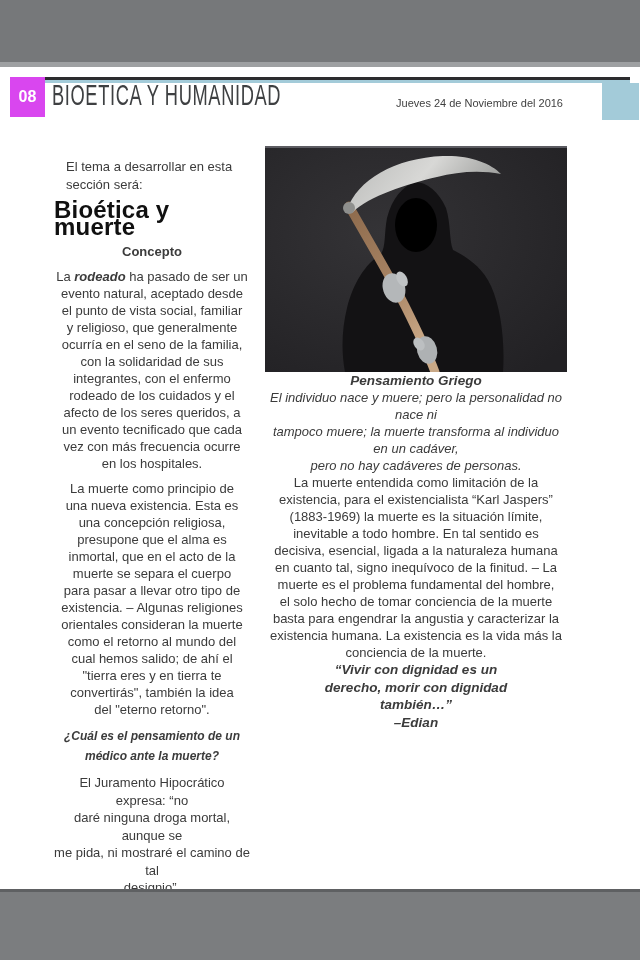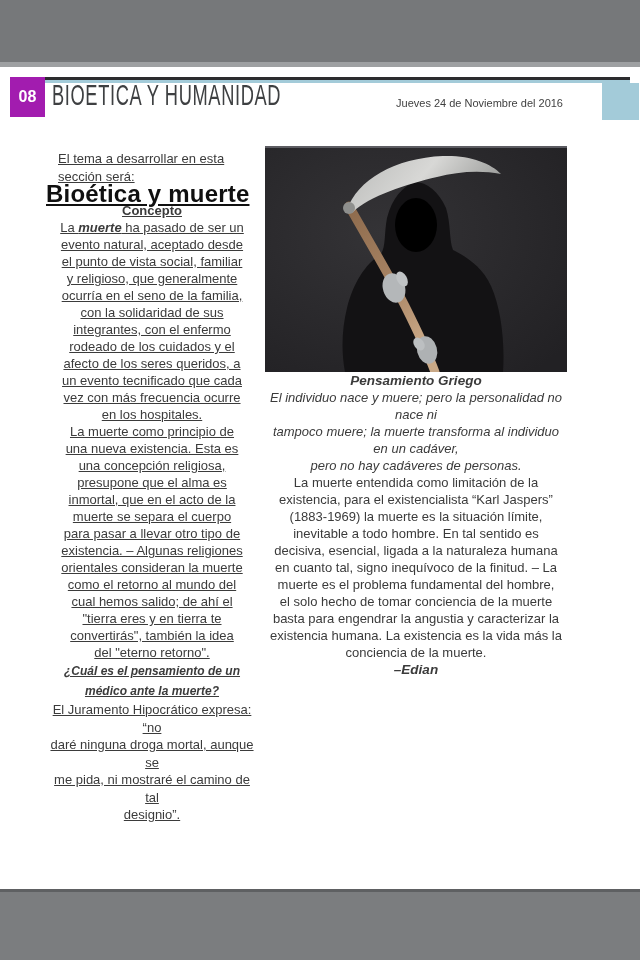--- a/index.html
+++ b/index.html
@@ -12,34 +12,34 @@
   }
   .top-chrome   { position:absolute; left:0; top:0;    width:640px; height:62px; background:#76787a; }
   .gap-strip    { position:absolute; left:0; top:62px; width:640px; height:5px;  background:#9ea0a2; }
   .page         { position:absolute; left:0; top:67px; width:640px; height:822px; background:#ffffff; }
   .page-shadow  { position:absolute; left:0; top:889px; width:640px; height:3px; background:#5e6062; }
   .bottom-chrome{ position:absolute; left:0; top:892px; width:640px; height:68px; background:#7b7d7f; }
 
   
   .header { position:absolute; left:10px; top:10px; width:620px; height:46px; }
   .header-topline { position:absolute; left:0; top:0; width:620px; height:3px; background:#2c2c2e; }
-  .page-num-box { position:absolute; left:0; top:0; width:35px; height:40px; background:#a21caf;
+  .page-num-box { position:absolute; left:0; top:0; width:35px; height:40px; background:#d946ef;
                   color:#ffffff; font-size:16px; font-weight:bold;
                   display:flex; align-items:center; justify-content:center; }
   .header-blueline { position:absolute; left:35px; top:3px; width:585px; height:3px; background:#a3cbd9; }
   .header-title { position:absolute; left:42px; top:2px; font-size:29px; color:#3e4042;
                   letter-spacing:1px; white-space:nowrap;
                   transform:scaleX(0.63); transform-origin:0 0; }
   .header-date { position:absolute; right:67px; top:20px; font-size:11px; color:#3f3f3f; }
   .accent-square { position:absolute; right:-9px; top:6px; width:37px; height:37px; background:#a3cbd9; }
 
   
   .col-left { position:absolute; left:46px; top:83px; width:212px;
               color:#3b3b3b; font-size:13px; line-height:17px; }
-  .col-left p, .col-left h1, .col-left h2, .col-left h3 { margin:0;text-decoration:underline; }
+  .col-left p, .col-left h1, .col-left h2, .col-left h3 { margin:8px; }
   .intro    { padding-left:12px; white-space:pre-line; line-height:17.5px; }
   .headline { margin:6px 0 0 12px; font-size:24px; font-weight:bold; color:#101010; letter-spacing:0.2px; }
   .subhead  { margin-top:13px; text-align:center; font-weight:bold; font-size:13px; }
   .para     { text-align:center; white-space:pre-line; }
   .para-1   { margin-top:8px; }
   .para-2   { margin-top:2px; }
   .question { margin-top:2px; text-align:center; font-weight:bold; font-style:italic;
               font-size:12px; line-height:20px; white-space:pre-line; }
   .oath     { margin:10px -16px 0; text-align:center; white-space:pre-line; line-height:17.5px; }
 
@@ -72,21 +72,21 @@
     <div class="header-title">BIOETICA Y HUMANIDAD</div>
     <div class="header-date">Jueves 24 de Noviembre del 2016</div>
     <div class="accent-square"></div>
   </div>
 
   <div class="col-left">
     <p class="intro">El tema a desarrollar en esta
 sección será:</p>
     <h1 class="headline">Bioética y muerte</h1>
     <h2 class="subhead">Concepto</h2>
-    <p class="para para-1"><span>La </span><strong><em>muerte</em></strong><span> ha pasado de ser un
+    <p class="para para-1"><span>La </span><strong><em>rodeado</em></strong><span> ha pasado de ser un
 evento natural, aceptado desde
 el punto de vista social, familiar
 y religioso, que generalmente
 ocurría en el seno de la familia,
 con la solidaridad de sus
 integrantes, con el enfermo
 rodeado de los cuidados y el
 afecto de los seres queridos, a
 un evento tecnificado que cada
 vez con más frecuencia ocurre
@@ -155,19 +155,22 @@
 existencia, para el existencialista “Karl Jaspers”
 (1883-1969) la muerte es la situación límite,
 inevitable a todo hombre. En tal sentido es
 decisiva, esencial, ligada a la naturaleza humana
 en cuanto tal, signo inequívoco de la finitud. – La
 muerte es el problema fundamental del hombre,
 el solo hecho de tomar conciencia de la muerte
 basta para engendrar la angustia y caracterizar la
 existencia humana. La existencia es la vida más la
 conciencia de la muerte.</p>
+    <p class="quote">“Vivir con dignidad es un
+derecho, morir con dignidad
+también…”</p>
     <p class="attribution">–Edian</p>
   </div>
 
 </div>
 
 <div class="page-shadow"></div>
 <div class="bottom-chrome"></div>
 
 </body></html>

